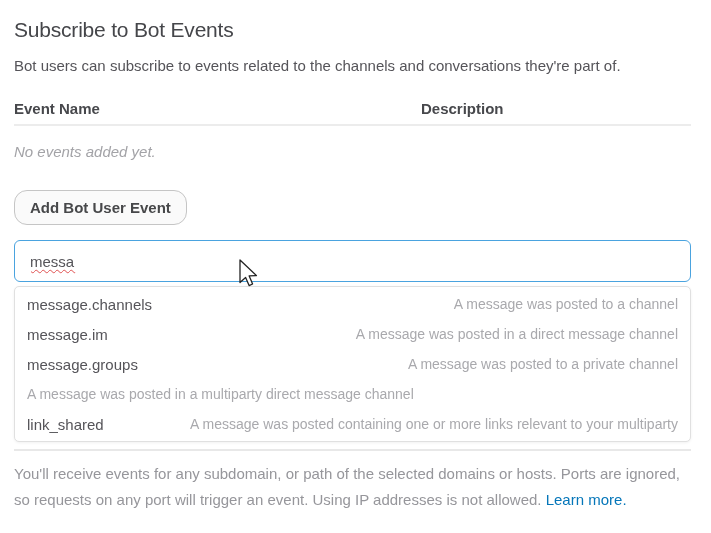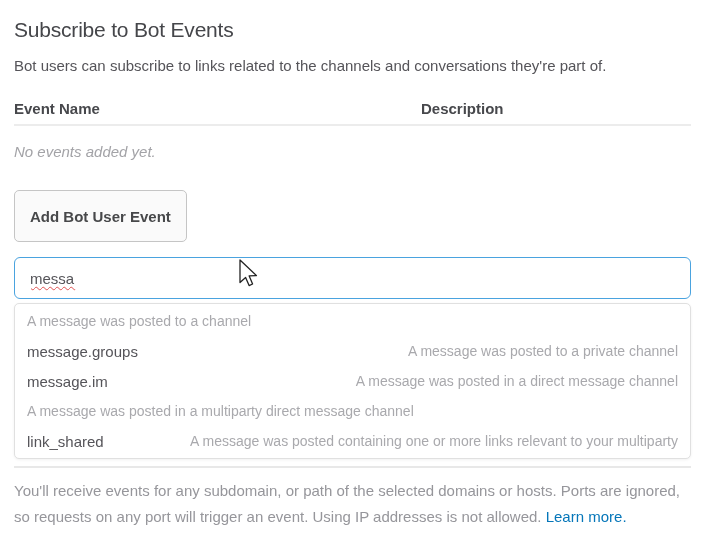--- a/index.html
+++ b/index.html
@@ -47,29 +47,29 @@
   .empty-message {
     margin-top: 17px;
     font-style: italic;
     font-size: 15px;
     color: #a3a3a7;
   }
 
   .add-event-button {
     margin-top: 30px;
     display: inline-block;
-    height: 52px;
+    height: 35px;
     padding: 0 15px;
     font-family: inherit;
     font-size: 15px;
     font-weight: bold;
     color: #47484a;
     background: #fafafa;
     border: 1px solid #c5c5c5;
-    border-radius: 5px;
+    border-radius: 13px;
     cursor: pointer;
   }
 
   .search-wrap { position: relative; margin-top: 15px; }
   .event-search-input {
     width: 677px;
     height: 42px;
     padding: 0 15px;
     font-family: inherit;
     font-size: 15px;
@@ -135,51 +135,52 @@
     pointer-events: none;
   }
 </style>
 </head>
 <body>
 
 <div class="container">
 
   <h1 class="page-title">Subscribe to Bot Events</h1>
 
-  <p class="page-subtitle">Bot users can subscribe to links related to the channels and conversations they're part of.</p>
+  <p class="page-subtitle">Bot users can subscribe to events related to the channels and conversations they're part of.</p>
 
   <div class="table-header">
     <div class="col-event">Event Name</div>
     <div class="col-desc">Description</div>
   </div>
 
   <div class="header-divider"></div>
 
   <div class="empty-message">No events added yet.</div>
 
   <button class="add-event-button">Add Bot User Event</button>
 
   <div class="search-wrap">
     <input class="event-search-input" type="text" spellcheck="false" value="messa" style="">
     <span class="squiggle" aria-hidden="true">messa</span>
   </div>
 
   <div class="suggestion-list">
     <div class="suggestion-row">
+      <span class="suggestion-name">message.channels</span>
       <span class="suggestion-desc">A message was posted to a channel</span>
+    </div>
+
+    <div class="suggestion-row">
+      <span class="suggestion-name">message.im</span>
+      <span class="suggestion-desc">A message was posted in a direct message channel</span>
     </div>
 
     <div class="suggestion-row">
       <span class="suggestion-name">message.groups</span>
       <span class="suggestion-desc">A message was posted to a private channel</span>
-    </div>
-
-    <div class="suggestion-row">
-      <span class="suggestion-name">message.im</span>
-      <span class="suggestion-desc">A message was posted in a direct message channel</span>
     </div>
 
     <div class="suggestion-row">
       <span class="suggestion-desc">A message was posted in a multiparty direct message channel</span>
     </div>
 
     <div class="suggestion-row">
       <span class="suggestion-name">link_shared</span>
       <span class="suggestion-desc">A message was posted containing one or more links relevant to your multiparty</span>
     </div>

